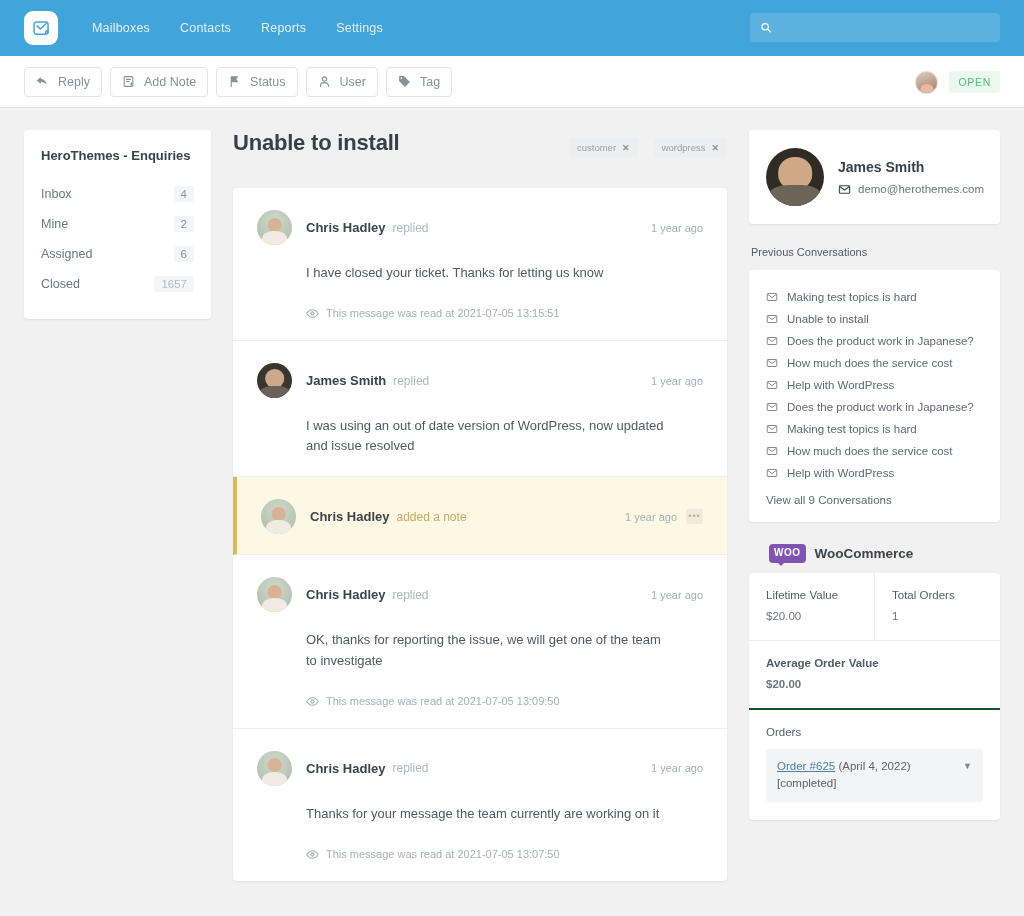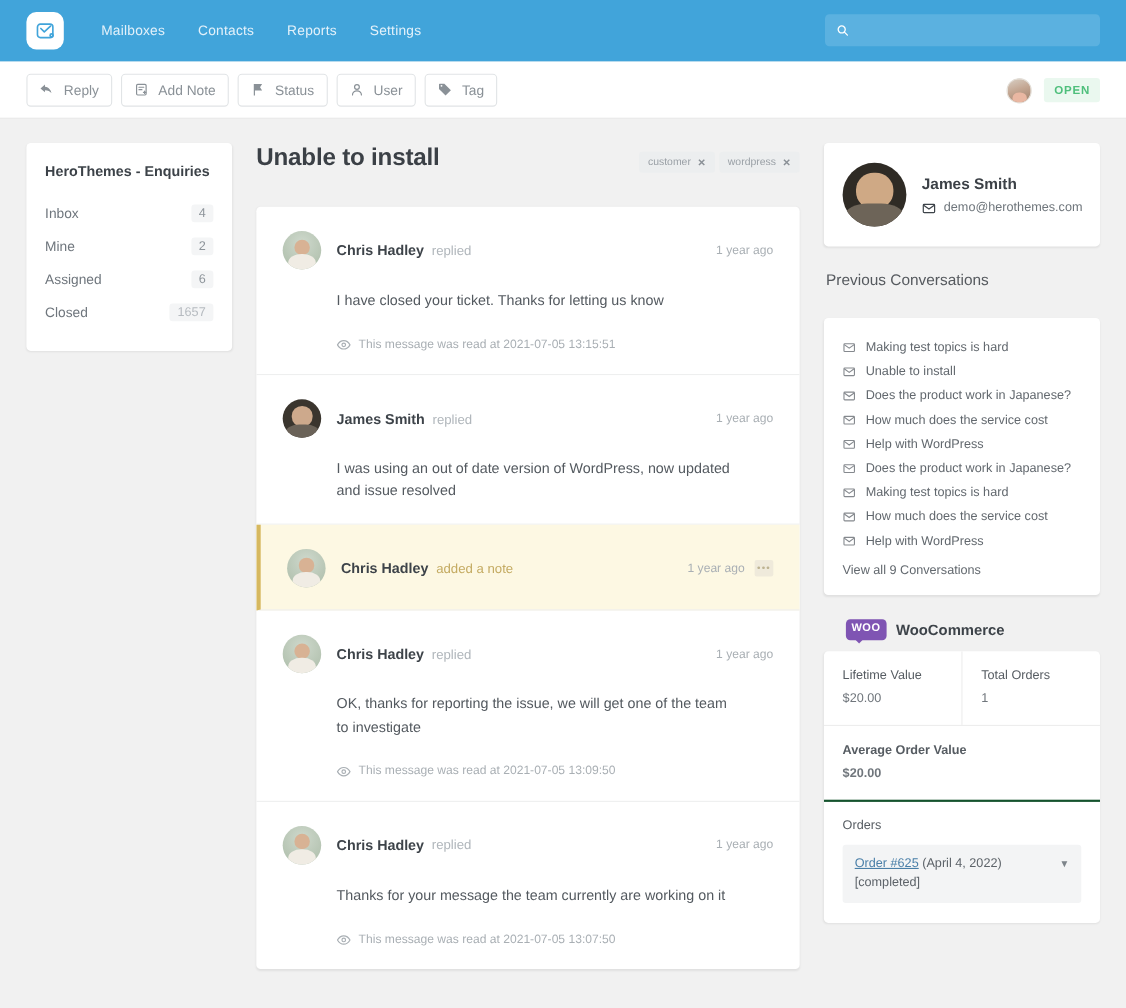--- a/index.html
+++ b/index.html
@@ -57,21 +57,21 @@
     width: 23px; height: 23px; border-radius: 50%; flex: none;
     background: linear-gradient(160deg,#d8cfc4 0%, #c4a793 45%, #9f7f6a 100%);
     border: 1px solid #e2ddd6; position: relative; overflow: hidden;
   }
   .avatar-sm::after {
     content:''; position:absolute; left:50%; top:58%; width:62%; height:55%;
     transform: translateX(-50%); border-radius: 45% 45% 20% 20%;
     background: #e9b7a2;
   }
   .badge-open {
-    background: #eaf8ef; color: #4fbf7c; font-size: 10.5px; font-weight: bold;
+    background: #eaf8ef; color: #4fbf7c; font-size: 10.5px; font-weight: normal;
     letter-spacing: .7px; padding: 5px 9px; border-radius: 3px; cursor: pointer;
   }
 
   
   .page { display: flex; align-items: flex-start; padding: 22px 24px 0 24px; gap: 0; }
   .col-left  { width: 187px; flex: none; }
   .col-main  { width: 494px; flex: none; margin-left: 22px; }
   .col-right { width: 251px; flex: none; margin-left: 22px; }
 
   
@@ -94,21 +94,21 @@
   .mbx-count.dim { color: #b6bbc0; }
 
   
   .main-head {
     display: flex; align-items: flex-start; justify-content: space-between;
     margin-bottom: 22px; min-height: 36px;
   }
   .page-title {
     font-size: 22px; font-weight: bold; color: #3b4046; letter-spacing: -.2px;
   }
-  .tags { display: flex; gap: 4px; padding-top: 8px; }
+  .tags { display: flex; gap: 16px; padding-top: 8px; }
   .tag {
     background: #eceeef; color: #9aa0a6; font-size: 9.5px;
     padding: 4px 8px; border-radius: 3px; display: flex; gap: 6px;
     align-items: center; cursor: pointer;
   }
   .tag .x { color: #8a9096; font-size: 9px; font-weight: bold; cursor: pointer; }
 
   
   .thread { background: #fff; border-radius: 4px; box-shadow: 0 1px 2px rgba(0,0,0,.07); overflow: hidden; }
   .msg { padding: 22px 24px 20px 24px; border-bottom: 1px solid #eeefef; position: relative; }
@@ -168,21 +168,21 @@
   .avatar-lg::before {
     content:''; position:absolute; left:50%; top:16%; width:58%; height:56%;
     transform:translateX(-50%); border-radius:48%; background:#cfa985;
   }
   .avatar-lg::after {
     content:''; position:absolute; left:50%; top:64%; width:92%; height:48%;
     transform:translateX(-50%); border-radius:38% 38% 6% 6%; background:#6d6458;
   }
   .cust-name { font-size: 14px; font-weight: bold; color: #3c4147; margin-bottom: 8px; }
   .cust-email { display: flex; align-items: center; gap: 7px; font-size: 11.5px; color: #6e757b; }
-  .section-title { font-size: 14px; color: #55595e; margin: 22px 0 27px 2px; }
+  .section-title { font-size: 11px; color: #55595e; margin: 22px 0 12px 2px; }
   .conv-card { padding: 16px 17px 14px 17px; }
   .conv-row {
     display: flex; align-items: center; gap: 9px; padding: 5px 0;
     font-size: 11.5px; color: #62686e; cursor: pointer;
   }
   .view-all {
     font-size: 11.5px; color: #62686e; padding: 10px 0 2px 0; cursor: pointer;
   }
   .woo-head { display: flex; align-items: center; gap: 9px; margin: 22px 0 10px 20px; }
   .woo-mark {

